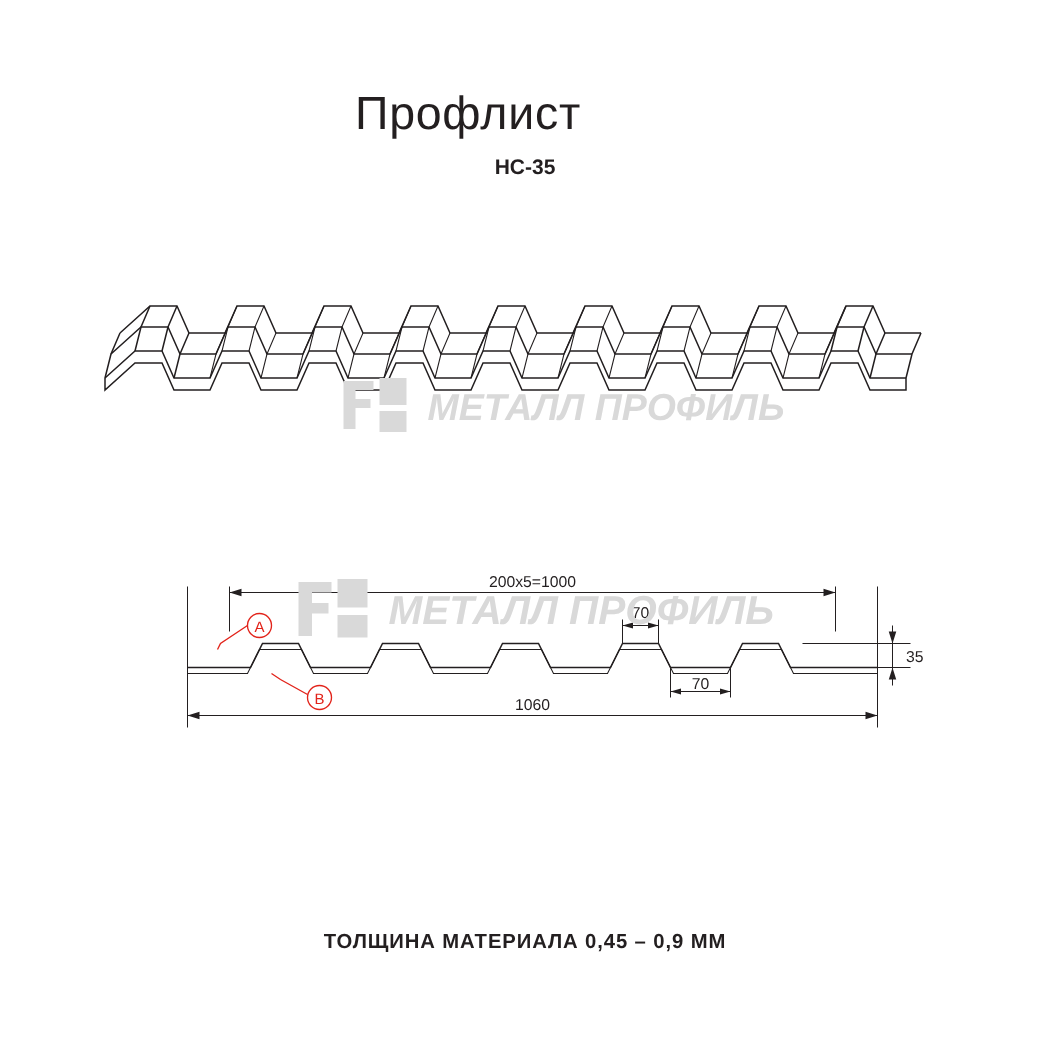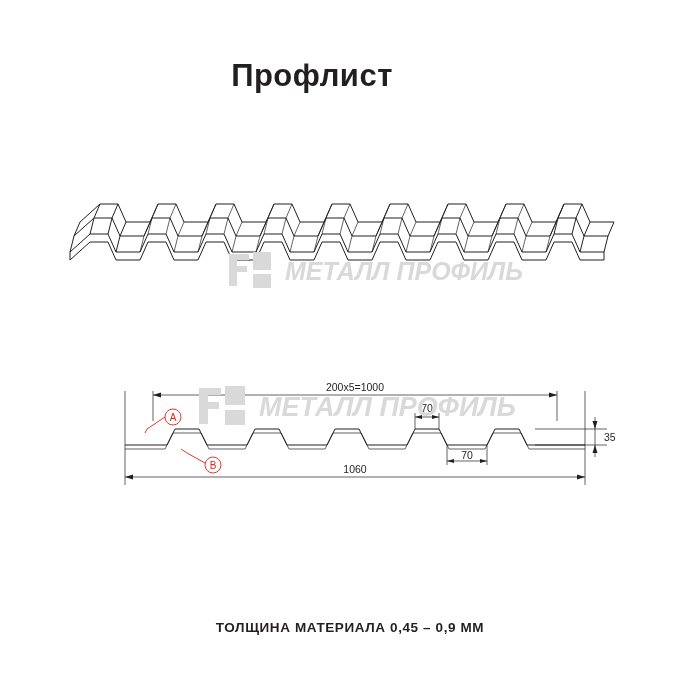--- a/index.html
+++ b/index.html
@@ -20,21 +20,21 @@
     width: 700px;
     height: 700px;
   }
   .title {
     position: absolute;
     top: 58px;
     left: 0;
     width: 624px;
     text-align: center;
     font-size: 31px;
-    font-weight: bold;
+    font-weight: normal;
     letter-spacing: 0.5px;
     color: #231f20;
   }
   .subtitle {
     position: absolute;
     top: 103px;
     left: 0;
     width: 700px;
     text-align: center;
     font-size: 14px;
@@ -86,20 +86,21 @@
   .red { fill: none; stroke: #e2231a; stroke-width: 0.9; }
   .red-txt { fill: #e2231a; font-size: 10px; font-family: "Liberation Sans", sans-serif; }
   .dimtxt { fill: #231f20; font-size: 10.5px; font-family: "Liberation Sans", sans-serif; }
 </style>
 </head>
 <body>
 
 <div class="page">
 
   <div class="title">Профлист</div>
+  <div class="subtitle">НС-35</div>
 
   <div class="iso-wrap">
     <svg width="560" height="130" viewBox="0 0 560 130">
 
       <path class="ln" d="M 10 42 L 30 24 L 48 24 L 56 42 L 80 42 L 88 24 L 106 24 L 114 42 L 138 42 L 146 24 L 164 24 L 172 42 L 196 42 L 204 24 L 222 24 L 230 42 L 254 42 L 262 24 L 280 24 L 288 42 L 312 42 L 320 24 L 338 24 L 346 42 L 370 42 L 378 24 L 396 24 L 404 42 L 428 42 L 436 24 L 454 24 L 462 42 L 486 42 L 494 24 L 512 24 L 520 42 L 544 42"></path>
 
       <path class="ln" d="M 4 56 L 24 38 L 42 38 L 50 56 L 74 56 L 82 38 L 100 38 L 108 56 L 132 56 L 140 38 L 158 38 L 166 56 L 190 56 L 198 38 L 216 38 L 224 56 L 248 56 L 256 38 L 274 38 L 282 56 L 306 56 L 314 38 L 332 38 L 340 56 L 364 56 L 372 38 L 390 38 L 398 56 L 422 56 L 430 38 L 448 38 L 456 56 L 480 56 L 488 38 L 506 38 L 514 56 L 538 56"></path>
 
       <path class="ln" d="M 0 72 L 20 54 L 38 54 L 46 72 L 70 72 L 78 54 L 96 54 L 104 72 L 128 72 L 136 54 L 154 54 L 162 72 L 186 72 L 194 54 L 212 54 L 220 72 L 244 72 L 252 54 L 270 54 L 278 72 L 302 72 L 310 54 L 328 54 L 336 72 L 360 72 L 368 54 L 386 54 L 394 72 L 418 72 L 426 54 L 444 54 L 452 72 L 476 72 L 484 54 L 502 54 L 510 72 L 534 72"></path>
 

